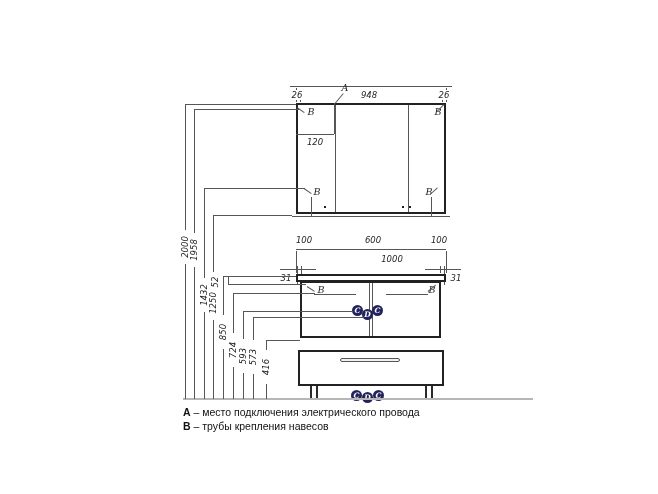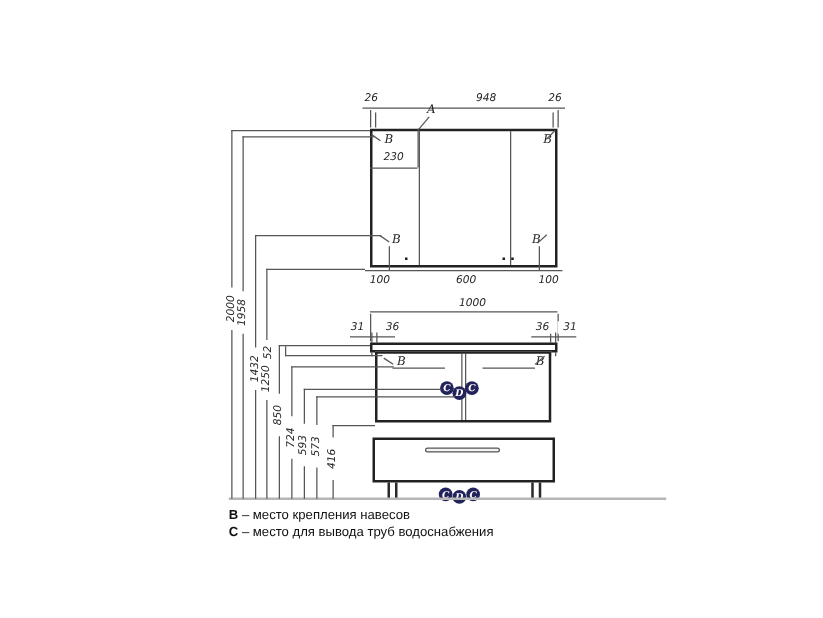--- a/index.html
+++ b/index.html
@@ -5,21 +5,21 @@
   html,body{margin:0;padding:0;background:#fff;}
   .canvas{position:relative;width:658px;height:494px;background:#ffffff;overflow:hidden;
           font-family:"Liberation Sans",sans-serif;}
   .title{position:absolute;left:110px;top:33px;width:440px;text-align:center;
          font-size:20px;letter-spacing:.5px;color:#3a3a3a;}
   .hl{position:absolute;height:1px;background:#565656;}
   .vl{position:absolute;width:1px;background:#565656;}
   .diag{position:absolute;height:1px;background:#565656;transform-origin:left center;}
   .box{position:absolute;border:2px solid #222;background:#fff;box-sizing:border-box;}
   .dim{position:absolute;font:italic 8.5px "DejaVu Sans",sans-serif;color:#242424;
-       text-align:center;background:#fff;line-height:10px;}
+       text-align:center;background:#fff;line-height:10px;margin-top:16px;}
   .dimv{position:absolute;width:34px;height:12px;font:italic 8.5px "DejaVu Sans",sans-serif;
         color:#242424;text-align:center;transform:rotate(-90deg);background:#fff;line-height:12px;}
   .ltr{position:absolute;width:12px;height:11px;font:italic 9.5px "DejaVu Serif",serif;
        color:#1d1d1d;text-align:center;line-height:11px;}
   .marker{position:absolute;width:11px;height:11px;border-radius:50%;background:#23235c;
           color:#fff;font:italic bold 7.5px "DejaVu Serif",serif;display:flex;
           align-items:center;justify-content:center;}
   .dot{position:absolute;width:2px;height:2px;background:#1d1d1d;}
   .leg{position:absolute;width:8px;height:13px;border-left:2px solid #2a2a2a;
        border-right:2px solid #2a2a2a;box-sizing:border-box;}
@@ -41,49 +41,49 @@
   <div class="dot" style="left:324px;top:206px;"></div>
   <div class="dot" style="left:402px;top:206px;"></div>
   <div class="dot" style="left:409px;top:206px;"></div>
 
   <div class="hl" style="left:290px;top:86px;width:162px;"></div>
   <div class="vl" style="left:296px;top:88px;height:14px;"></div>
   <div class="vl" style="left:300px;top:90px;height:12px;"></div>
   <div class="vl" style="left:442px;top:90px;height:12px;"></div>
   <div class="vl" style="left:446px;top:88px;height:14px;"></div>
   <div class="dim" style="left:283px;top:74px;width:28px;">26</div>
-  <div class="dim" style="left:369px;top:74px;width:40px;">948</div>
+  <div class="dim" style="left:349px;top:74px;width:40px;">948</div>
   <div class="dim" style="left:430px;top:74px;width:28px;">26</div>
 
   <div class="ltr" style="left:339px;top:82px;">A</div>
   <div class="diag" style="left:335px;top:103px;width:13px;transform:rotate(-50deg);"></div>
   <div class="vl" style="left:334px;top:103px;height:31px;"></div>
   <div class="hl" style="left:296px;top:134px;width:38px;"></div>
-  <div class="dim" style="left:301px;top:121px;width:28px;">230</div>
+  <div class="dim" style="left:301px;top:121px;width:28px;">120</div>
 
   <div class="ltr" style="left:305px;top:106px;">B</div>
   <div class="diag" style="left:297px;top:107px;width:9px;transform:rotate(35deg);"></div>
   <div class="ltr" style="left:432px;top:106px;">B</div>
   <div class="diag" style="left:437px;top:111px;width:10px;transform:rotate(-45deg);"></div>
   <div class="ltr" style="left:311px;top:186px;">B</div>
   <div class="diag" style="left:304px;top:188px;width:9px;transform:rotate(35deg);"></div>
   <div class="ltr" style="left:423px;top:186px;">B</div>
   <div class="diag" style="left:430px;top:194px;width:10px;transform:rotate(-42deg);"></div>
 
   <div class="vl" style="left:311px;top:197px;height:19px;"></div>
   <div class="vl" style="left:431px;top:197px;height:19px;"></div>
   <div class="hl" style="left:292px;top:216px;width:158px;"></div>
   <div class="dim" style="left:290px;top:219px;width:28px;">100</div>
   <div class="dim" style="left:353px;top:219px;width:40px;">600</div>
   <div class="dim" style="left:425px;top:219px;width:28px;">100</div>
 
   <div class="hl" style="left:296px;top:249px;width:150px;"></div>
   <div class="vl" style="left:296px;top:251px;height:22px;"></div>
   <div class="vl" style="left:446px;top:251px;height:22px;"></div>
-  <div class="dim" style="left:358px;top:238px;width:40px;">1000</div>
+  <div class="dim" style="left:372px;top:238px;width:40px;">1000</div>
 
   <div class="hl" style="left:280px;top:269px;width:36px;"></div>
   <div class="hl" style="left:425px;top:269px;width:36px;"></div>
   <div class="vl" style="left:297px;top:266px;height:19px;"></div>
   <div class="vl" style="left:301px;top:266px;height:19px;"></div>
   <div class="vl" style="left:440px;top:266px;height:19px;"></div>
   <div class="vl" style="left:444px;top:266px;height:19px;"></div>
   <div class="dim" style="left:276px;top:257px;width:20px;">31</div>
   <div class="dim" style="left:304px;top:257px;width:20px;">36</div>
   <div class="dim" style="left:424px;top:257px;width:20px;">36</div>
@@ -141,17 +141,17 @@
   <div class="dimv" style="left:187px;top:289px;">1432</div>
   <div class="dimv" style="left:196px;top:297px;">1250</div>
   <div class="dimv" style="left:206px;top:326px;">850</div>
   <div class="dimv" style="left:216px;top:344px;">724</div>
   <div class="dimv" style="left:226px;top:350px;">593</div>
   <div class="dimv" style="left:236px;top:351px;">573</div>
   <div class="dimv" style="left:249px;top:361px;">416</div>
   <div class="dimv" style="left:205px;top:276px;width:20px;margin:0;">52</div>
 
   <div class="legend">
-    <div><b>B</b> <span>– место крепления навесов</span></div>
-    <div><b>C</b> <span>– место для вывода труб водоснабжения</span></div>
+    <div><b>A</b> <span>– место подключения электрического провода</span></div>
+    <div><b>B</b> <span>– трубы крепления навесов</span></div>
   </div>
 
 </div>
 
 </body></html>

